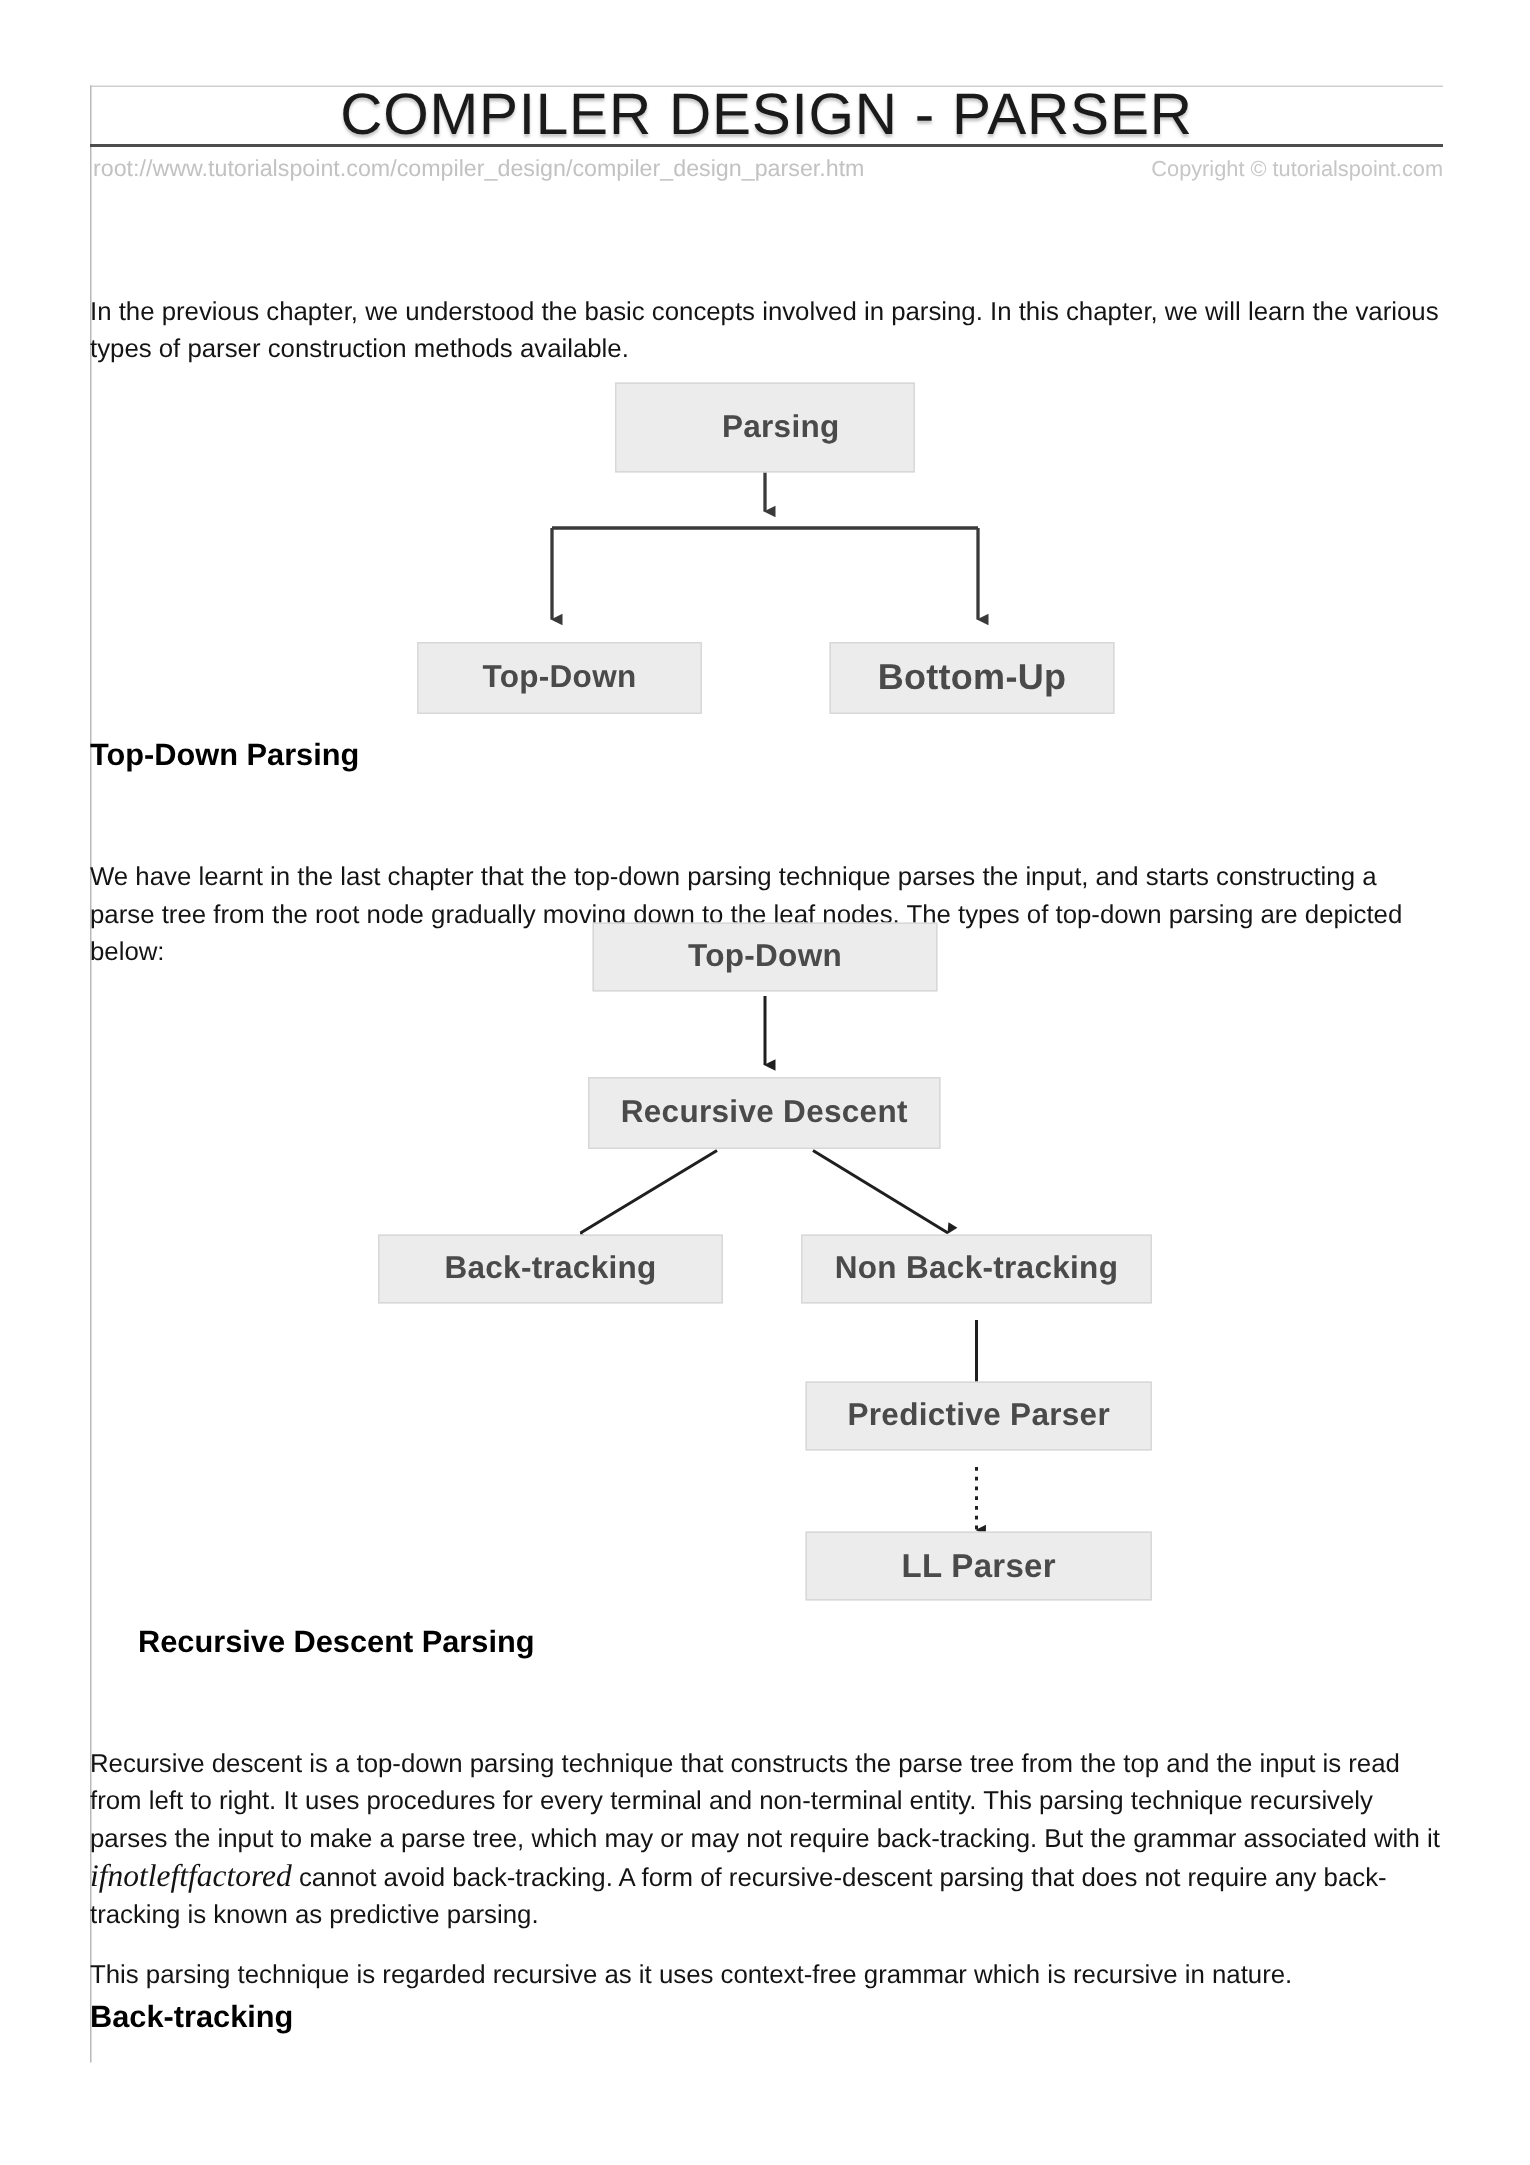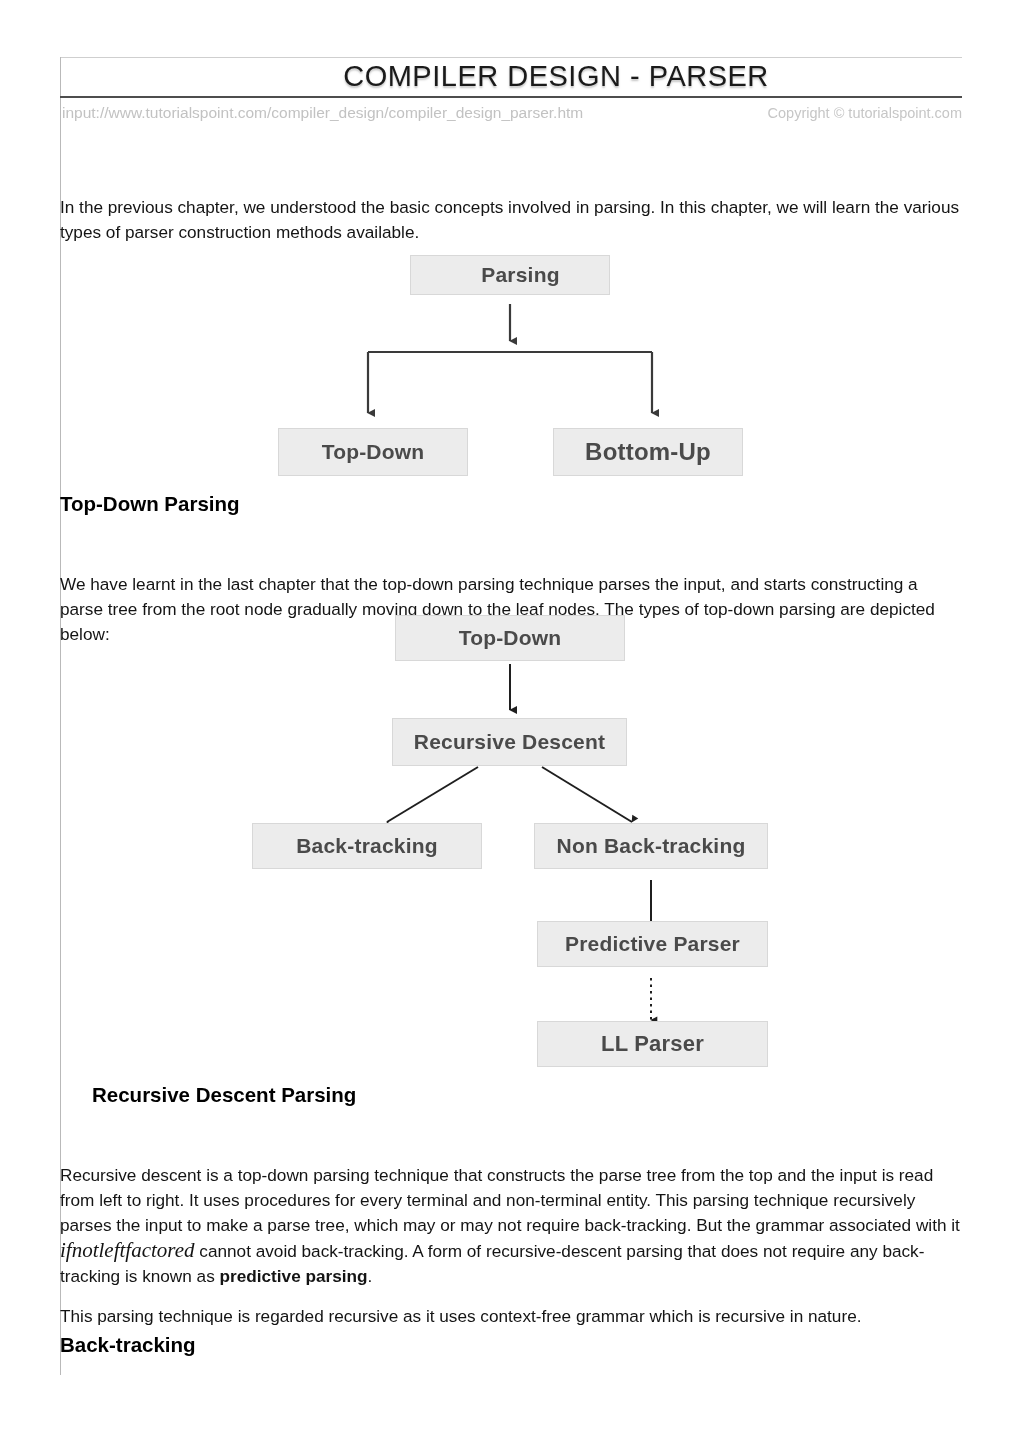--- a/index.html
+++ b/index.html
@@ -41,26 +41,25 @@
     border-top: 2px solid #4d4d4d;
   }
 
   
   #doc-title {
     position: absolute;
     left: 60px; top: 57px;
     width: 902px; height: 39px;
     line-height: 39px;
     text-align: center;
-    font-size: 29px;
+    font-size: 39px;
     letter-spacing: 0.5px;
     color: #1a1a1a;
     text-shadow: 0 2px 2px rgba(150,150,150,0.55);
     white-space: nowrap;
-    padding-left: 45px;
   }
   #doc-url {
     position: absolute;
     left: 62px; top: 104px;
     font-size: 15.5px;
     color: #c2c2c2;
     white-space: nowrap;
   }
   #doc-copyright {
     position: absolute;
@@ -84,21 +83,21 @@
     font-size: 20.5px;
     font-weight: bold;
     color: #000000;
     white-space: nowrap;
   }
   .ital {
     font-family: "Liberation Serif", serif;
     font-style: italic;
     font-size: 21px;
   }
-  .bold { font-weight: bold; }
+  .bold { font-weight: normal; }
 
   
   .dbox {
     position: absolute;
     background: #ececec;
     border: 1px solid #d8d8d8;
     box-sizing: border-box;
     display: flex;
     align-items: center;
     justify-content: center;
@@ -115,21 +114,21 @@
 </head>
 <body>
 
 <div id="page">
 
   <div class="frame-top"></div>
   <div class="frame-left"></div>
   <div class="rule-dark"></div>
 
   <div id="doc-title">COMPILER DESIGN - PARSER</div>
-  <div id="doc-url">input://www.tutorialspoint.com/compiler_design/compiler_design_parser.htm</div>
+  <div id="doc-url">root://www.tutorialspoint.com/compiler_design/compiler_design_parser.htm</div>
   <div id="doc-copyright">Copyright © tutorialspoint.com</div>
 
   <div class="para" style="left:60px; top:161px; width:905px;">In the previous chapter, we understood the basic concepts involved in parsing. In this chapter, we will learn the various types of parser construction methods available.</div>
 
 
   <div class="diagram" style="left:260px; top:255px; width:500px; height:225px;">
     <svg width="500" height="225" viewBox="0 0 500 225">
       <defs>
         <marker id="ah1" markerWidth="9" markerHeight="9" refX="4.5" refY="7.6" orient="auto" markerUnits="userSpaceOnUse">
           <path d="M0.6,0.6 L8.4,0.6 L4.5,8.4 Z" fill="#3a3a3a"></path>
@@ -138,21 +137,21 @@
 
       <path d="M250,49 L250,86" stroke="#3a3a3a" stroke-width="2.2" fill="none" marker-end="url(#ah1)"></path>
 
       <path d="M108,97 L392,97" stroke="#3a3a3a" stroke-width="2.2" fill="none"></path>
 
       <path d="M108,97 L108,158" stroke="#3a3a3a" stroke-width="2.2" fill="none" marker-end="url(#ah1)"></path>
 
       <path d="M392,97 L392,158" stroke="#3a3a3a" stroke-width="2.2" fill="none" marker-end="url(#ah1)"></path>
     </svg>
 
-    <div class="dbox" style="left:150px; top:0px; width:200px; height:40px; font-size:21px;padding-left:21px;">Parsing</div>
+    <div class="dbox" style="left:150px; top:0px; width:200px; height:60px; font-size:21px;padding-left:21px;">Parsing</div>
     <div class="dbox" style="left:18px; top:173px; width:190px; height:48px; font-size:21px;">Top-Down</div>
     <div class="dbox" style="left:293px; top:173px; width:190px; height:48px; font-size:24px;">Bottom-Up</div>
   </div>
 
   <div class="h2" style="left:60px; top:492px;">Top-Down Parsing</div>
 
   <div class="para" style="left:60px; top:538px; width:905px;">We have learnt in the last chapter that the top-down parsing technique parses the input, and starts constructing a parse tree from the root node gradually moving down to the leaf nodes. The types of top-down parsing are depicted below:</div>
 
   <div class="diagram" style="left:240px; top:615px; width:550px; height:445px;">
     <svg width="550" height="445" viewBox="0 0 550 445">

